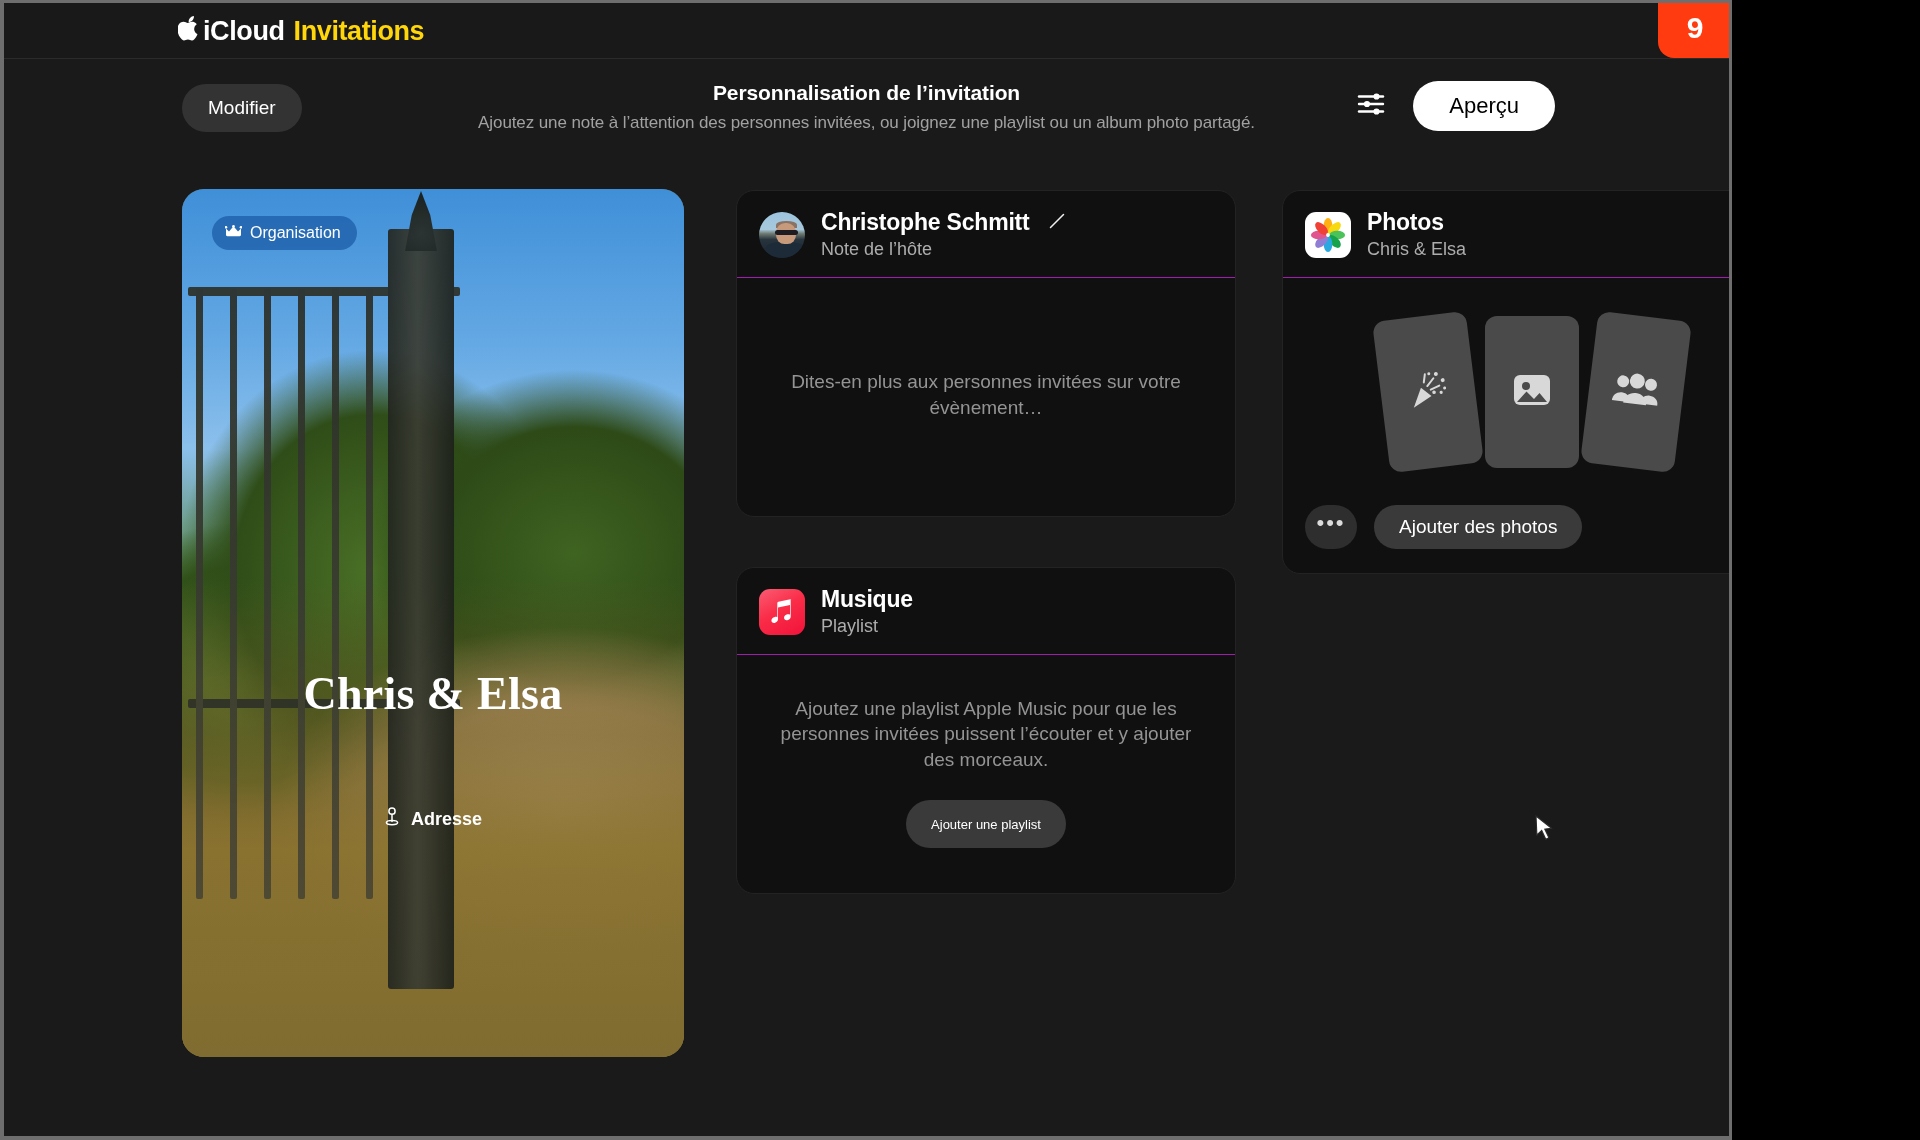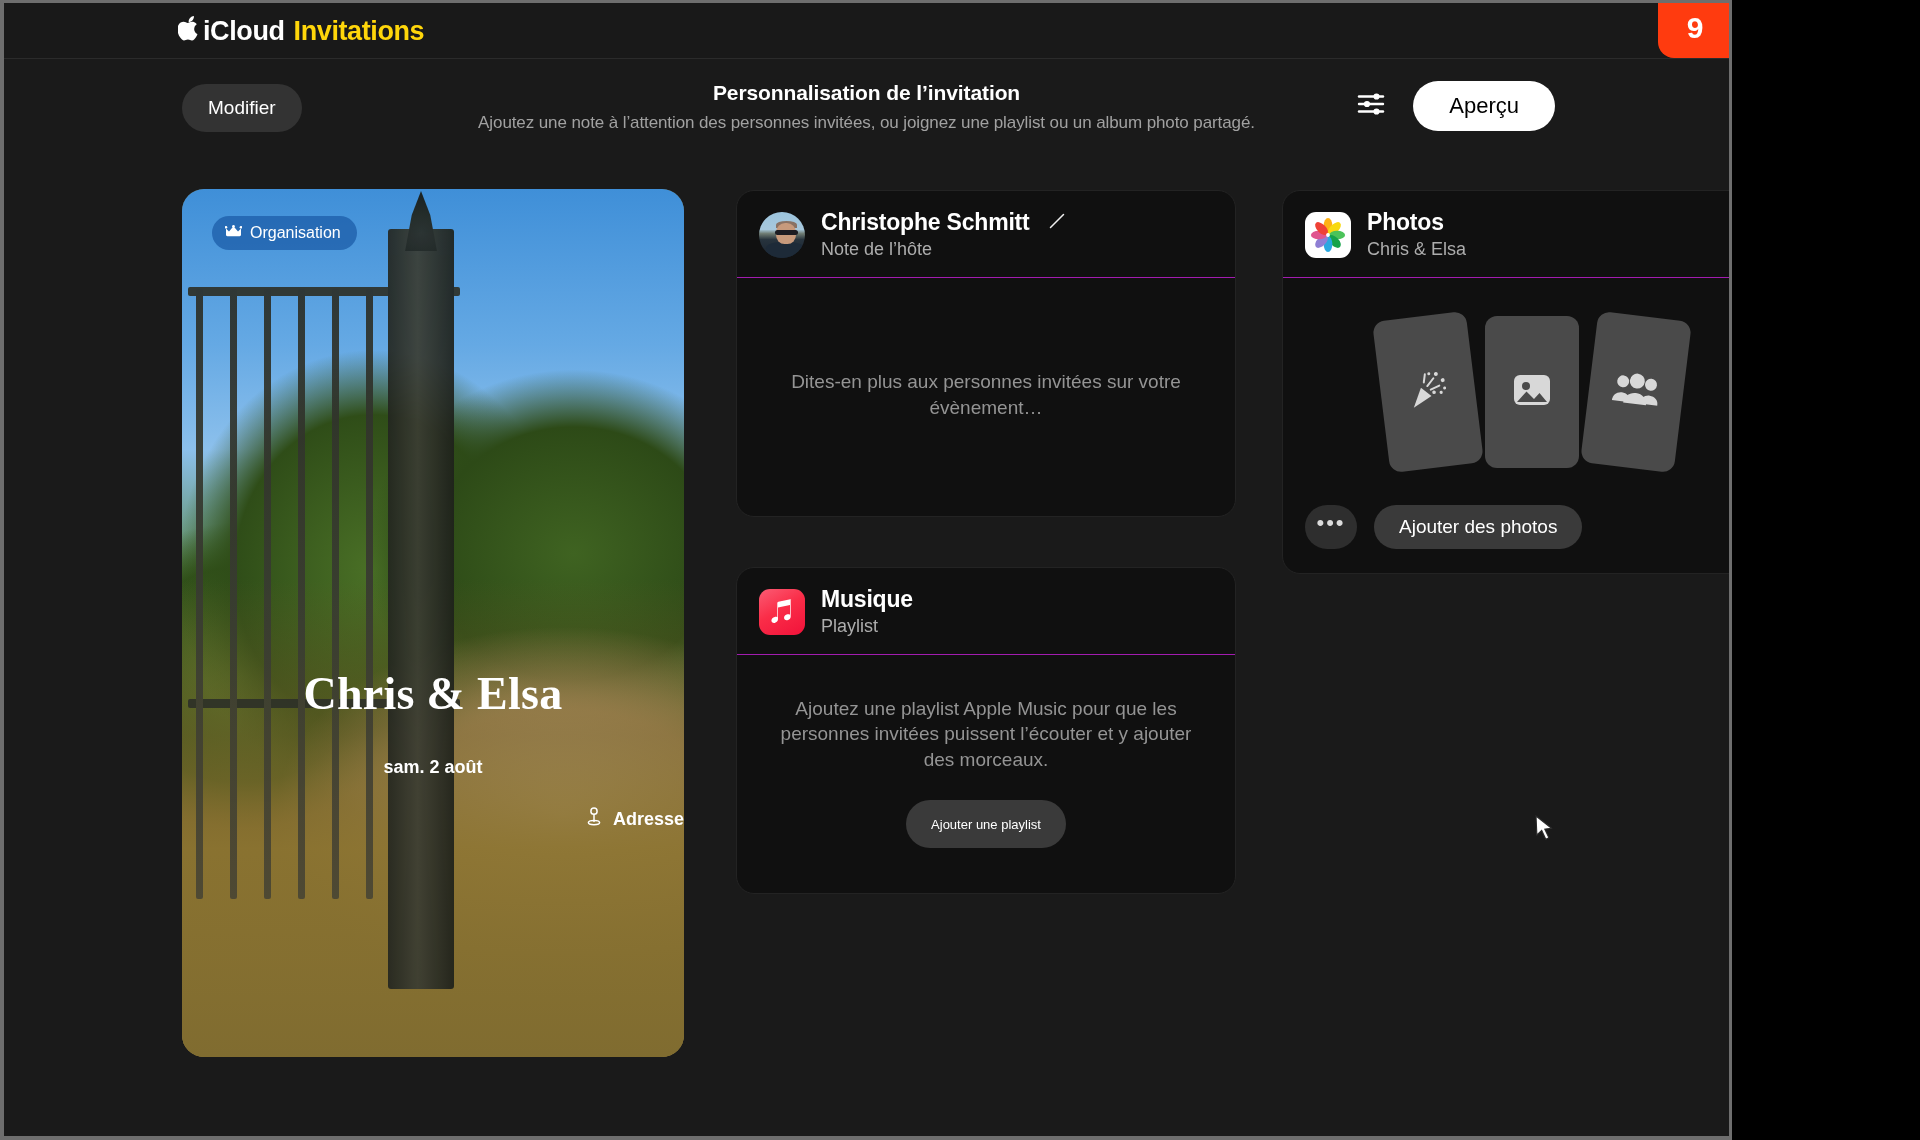--- a/index.html
+++ b/index.html
@@ -269,21 +269,21 @@
     font-size: 18px;
     font-weight: 600;
     color: #fff;
   }
   .invite-address {
     position: absolute;
     left: 0; right: 0;
     top: 618px;
     display: flex;
     align-items: center;
-    justify-content: flex-end;
+    justify-content: center;
     gap: 11px;
     font-size: 18px;
     font-weight: 600;
     color: #fff;
     cursor: pointer;
   }
 
   
   .cards-area {
     display: flex;
@@ -532,21 +532,20 @@
             <circle cx="1" cy="2.3" r="1.3"></circle>
               <circle cx="16" cy="2.3" r="1.3"></circle>
               <circle cx="8.5" cy="1.3" r="1.3"></circle>
           </svg>
         </span>
         <span>Organisation</span>
       </div>
 
 
       <div class="invite-name">Chris &amp; Elsa</div>
-      <div class="invite-date">sam. 2 août</div>
       <div class="invite-address">
         <span>
           <svg width="16" height="20" viewBox="0 0 16 20" fill="none" stroke="#ffffff" stroke-width="1.5" stroke-linecap="round" aria-hidden="true">
             <circle cx="8" cy="4.2" r="3.1"></circle>
             <path d="M8 7.4v7.1"></path>
             <ellipse cx="8" cy="15.6" rx="5.6" ry="2.2"></ellipse>
           </svg>
         </span>
         <span>Adresse</span>
       </div>

